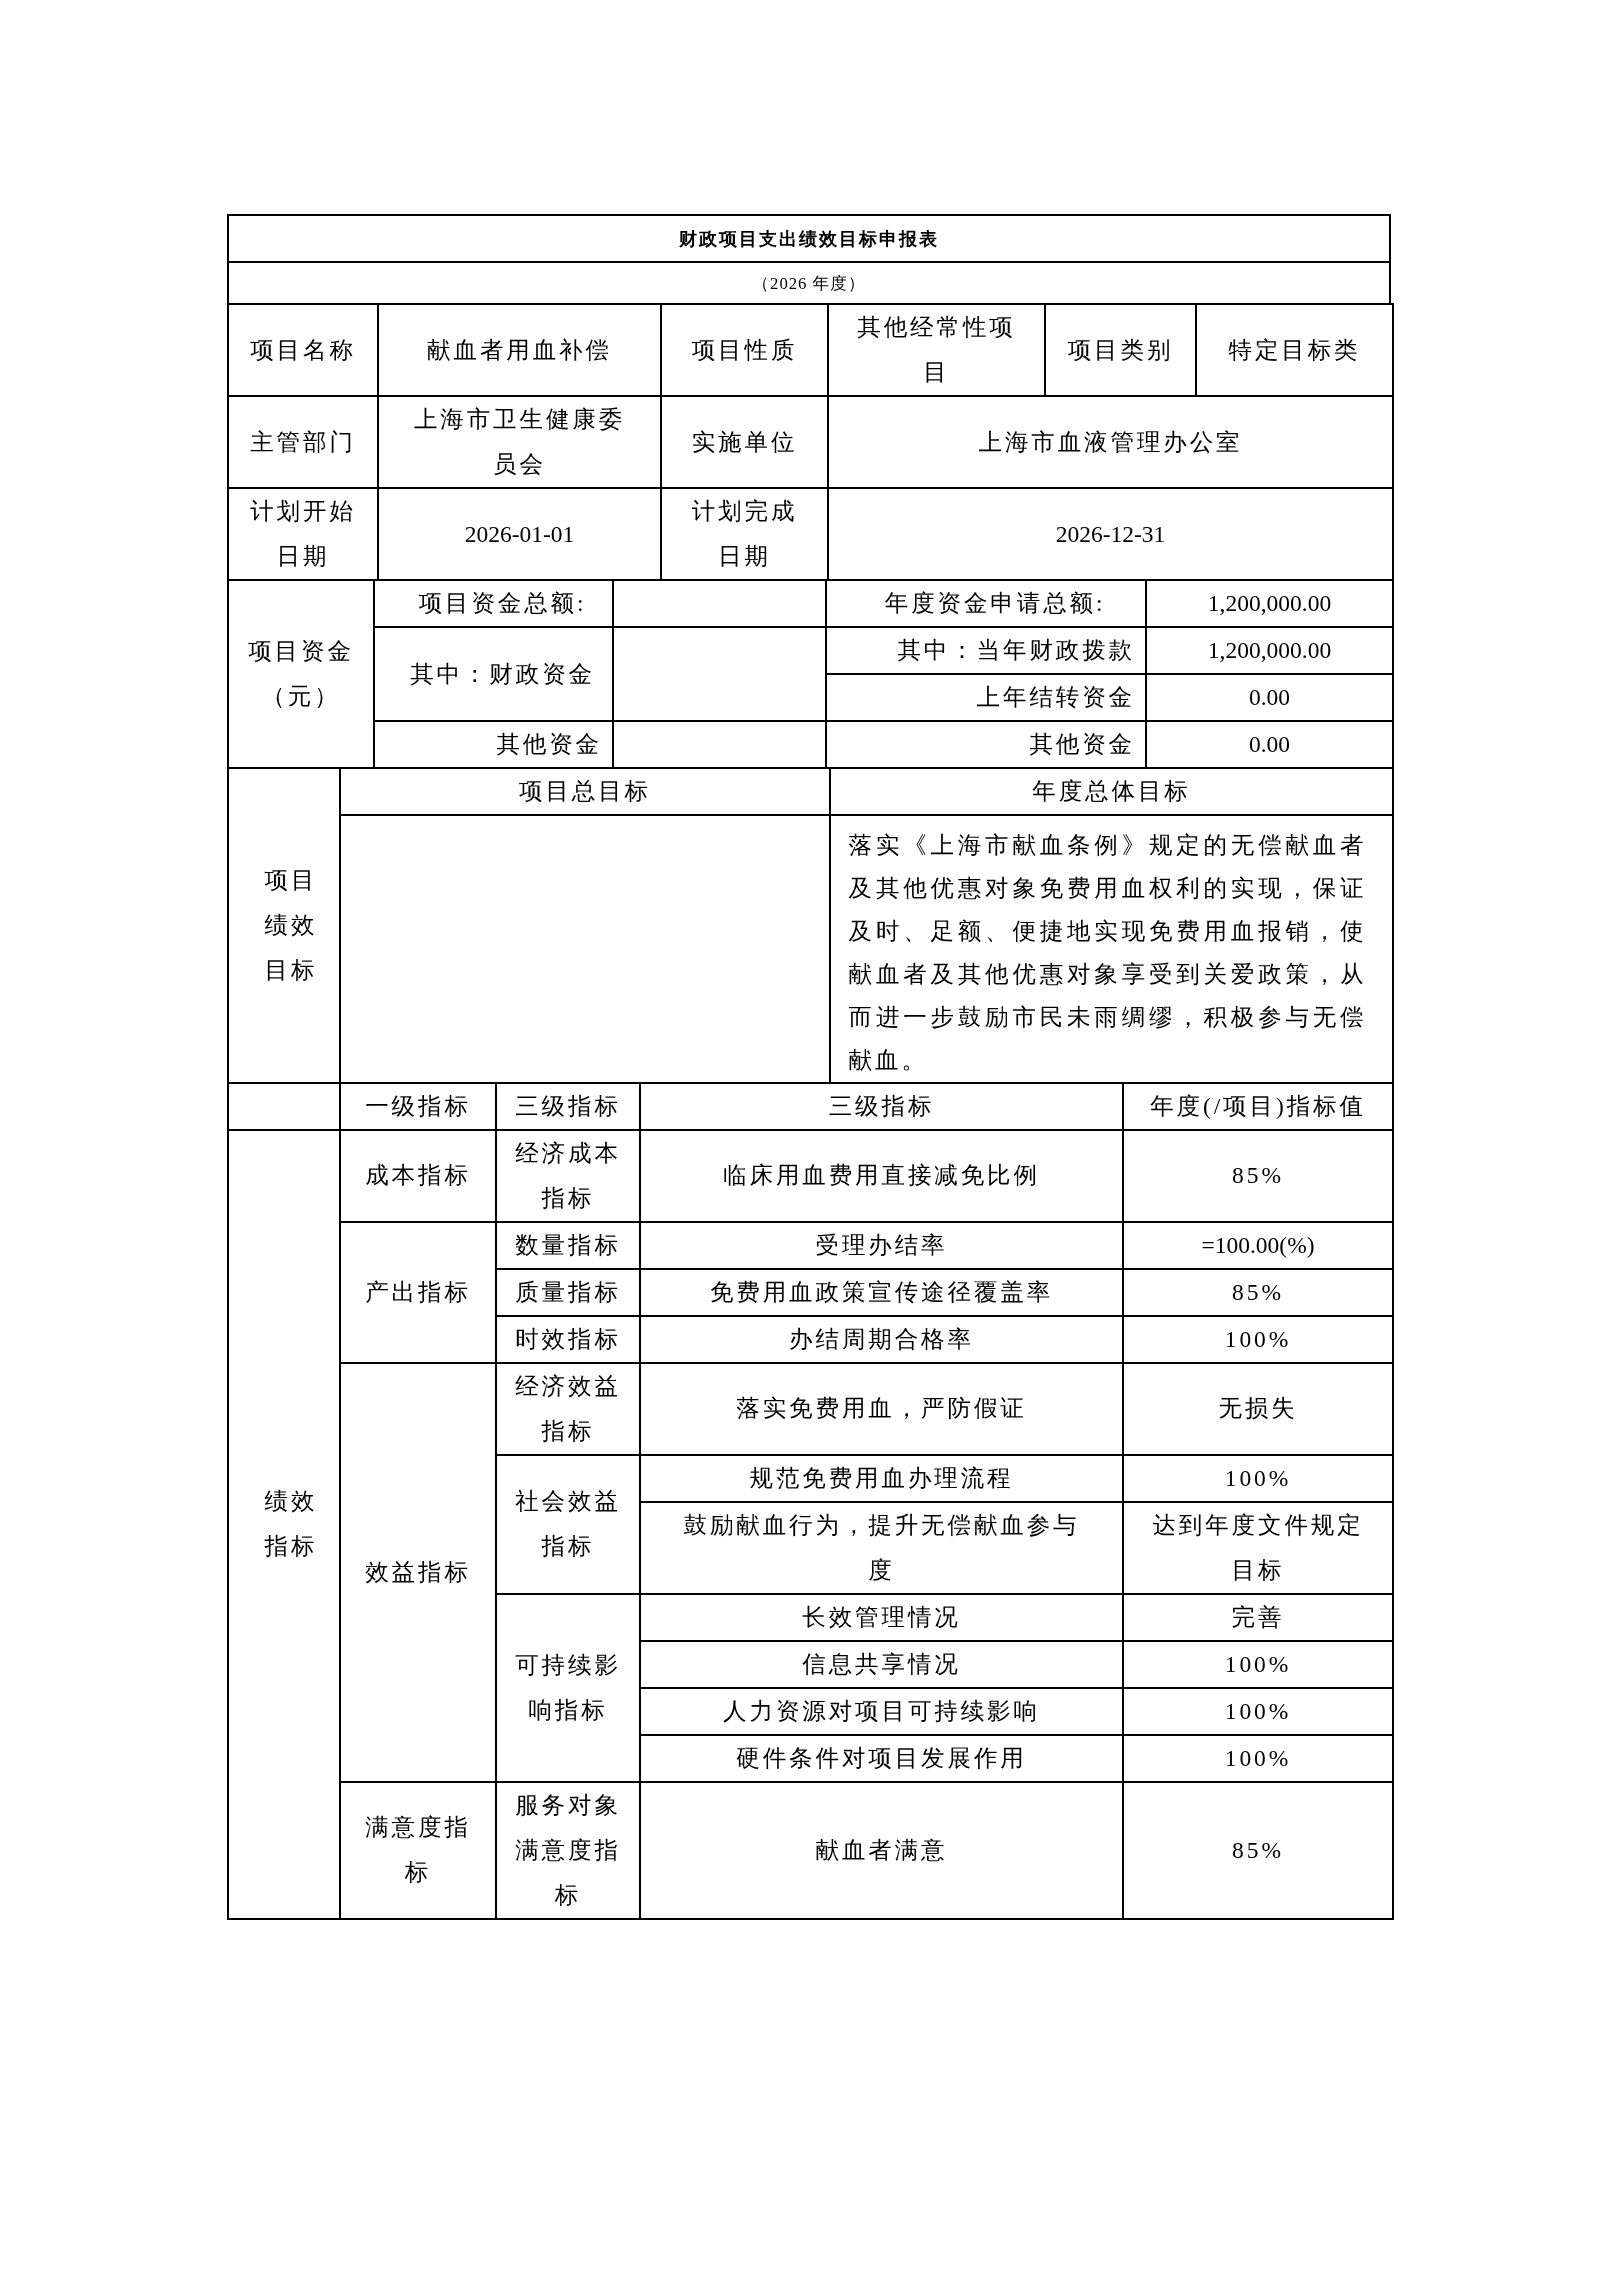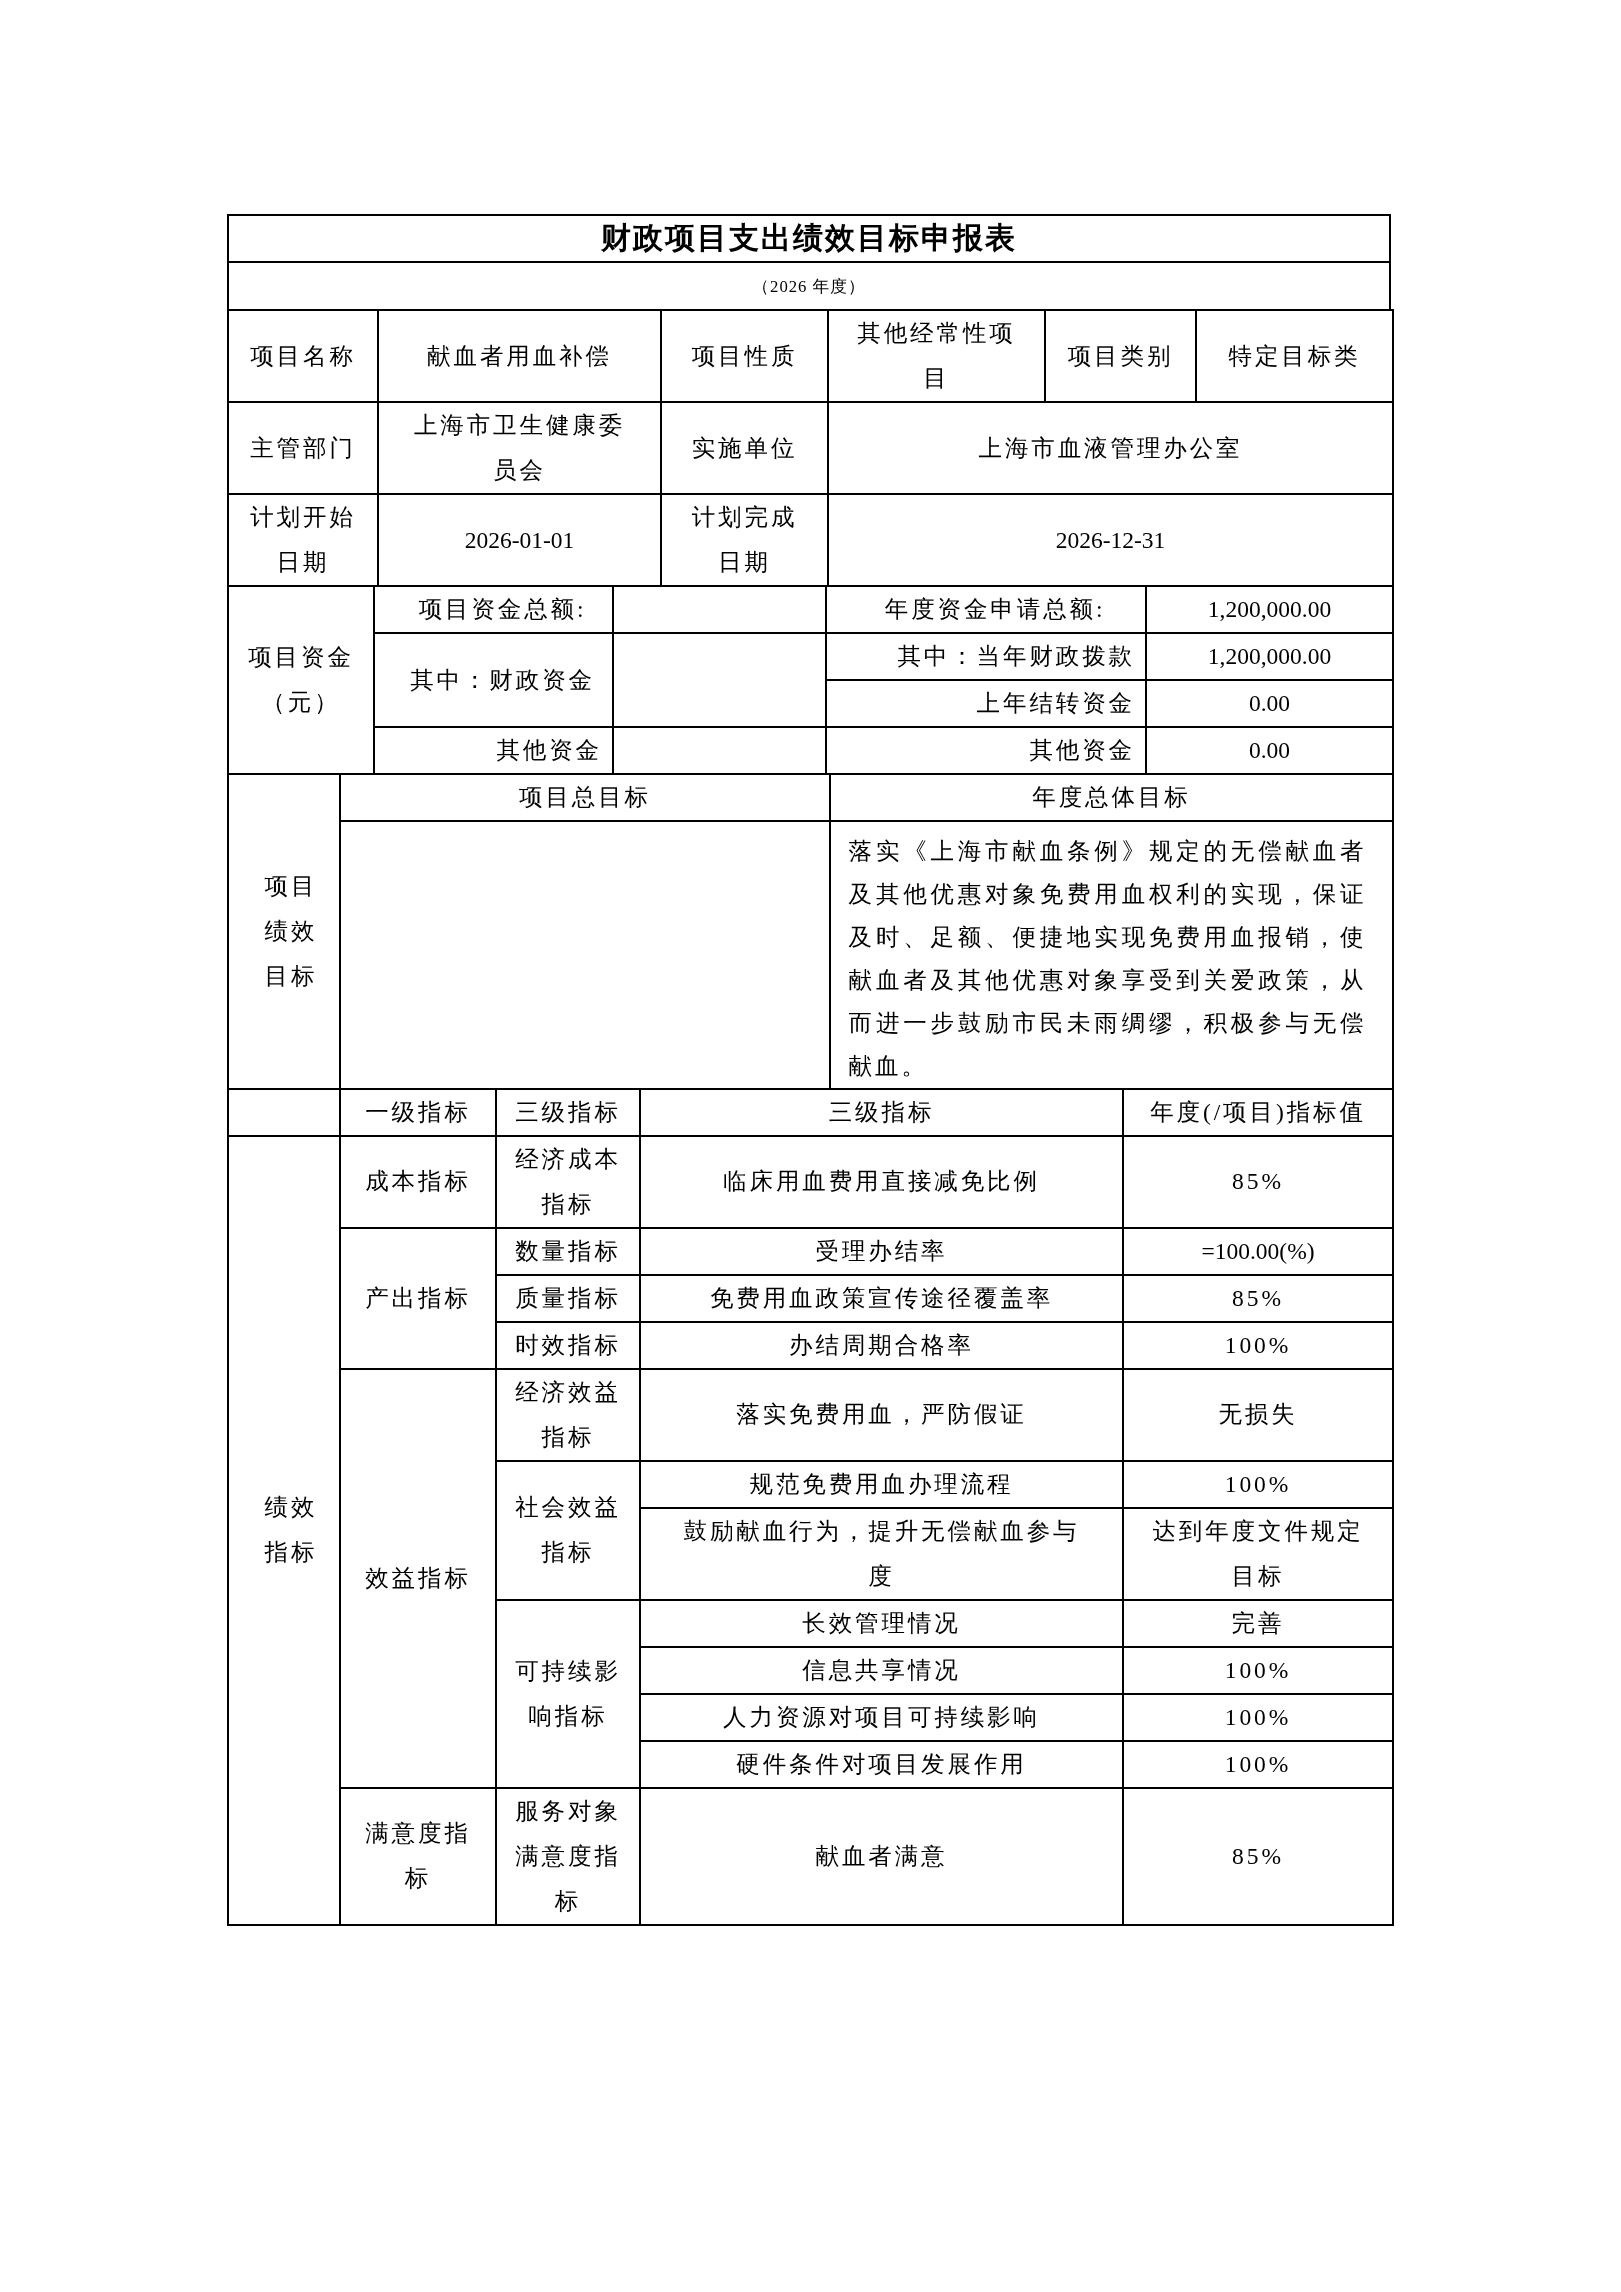--- a/index.html
+++ b/index.html
@@ -10,21 +10,21 @@
   .sheet{position:absolute;left:227px;top:216px;width:1164px;}
   table{border-collapse:collapse;table-layout:fixed;width:1164px;background:#fff;}
   table.sec{margin-top:-2px;}
   td{
     border:2px solid #000;text-align:center;vertical-align:middle;
     font-size:23.5px;letter-spacing:2.9px;line-height:45px;padding:0 5.9px;
     overflow:hidden;word-break:break-all;
   }
   .title-cell{
     font-family:Liberation Serif, serif;
-    font-weight:bold;font-size:30px;letter-spacing:2px;line-height:normal;
+    font-weight:bold;font-size:18px;letter-spacing:2px;line-height:normal;
   }
   .subtitle-cell{font-size:16.7px;letter-spacing:1px;line-height:normal;}
   .al{text-align:center;padding-left:24px;}
   .ar{text-align:right;padding-right:10px;}
   .num{letter-spacing:0;}
   .ib{display:inline-block;vertical-align:middle;}
   .w2{max-width:57px;margin-left:14px;}
   .w4{max-width:110px;}
   .w6{max-width:163px;}
   .w8{max-width:216px;}
@@ -37,21 +37,21 @@
 </head>
 <body>
 
 <div class="sheet">
 
   <table class="sec">
     <tbody>
         <tr style="height:47px;">
       <td class="title-cell">财政项目支出绩效目标申报表</td>
     </tr>
-    <tr style="height:48px;">
+    <tr style="height:42px;">
       <td class="subtitle-cell">（2026 年度）</td>
     </tr>
   </tbody>
     </table>
 
   <table class="sec">
     <colgroup>
       <col style="width:150px;">
         <col style="width:283px;">
         <col style="width:167px;">

